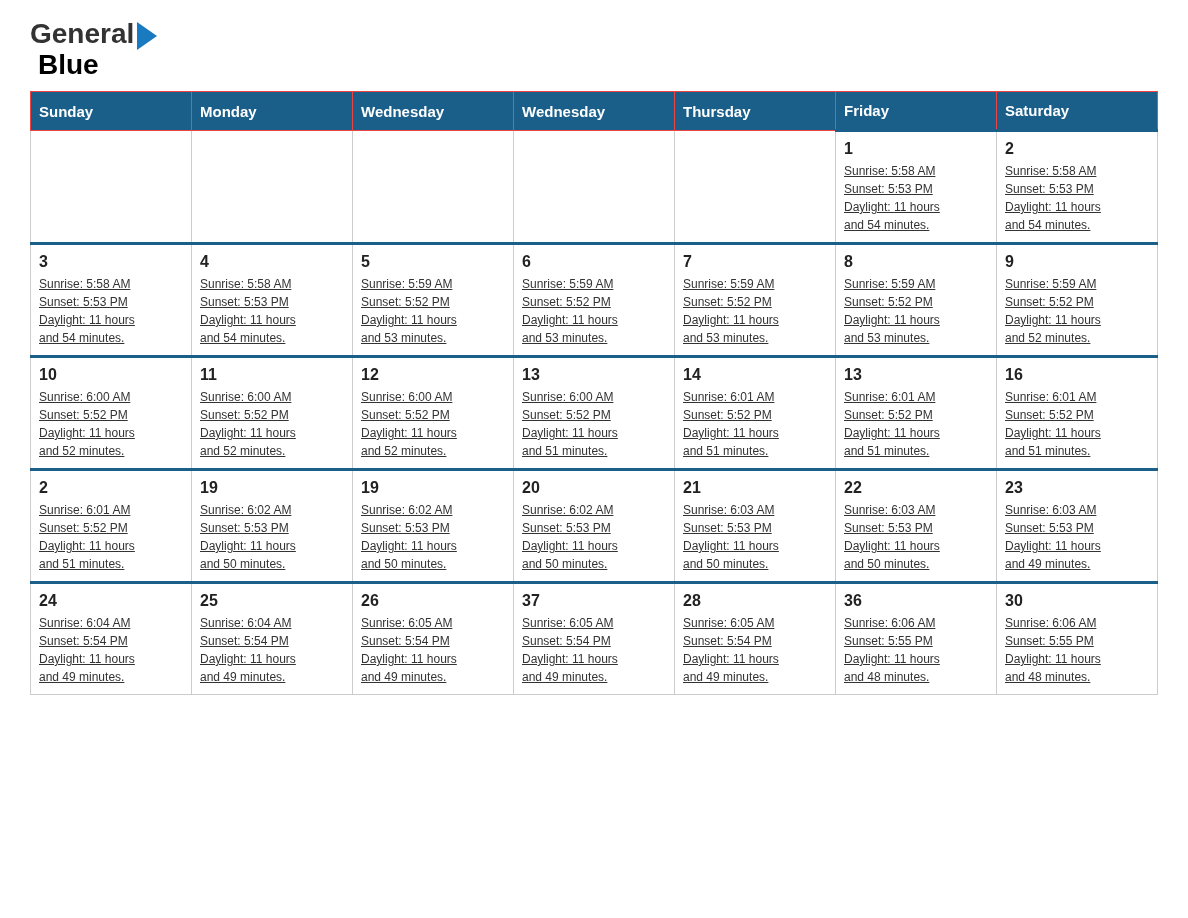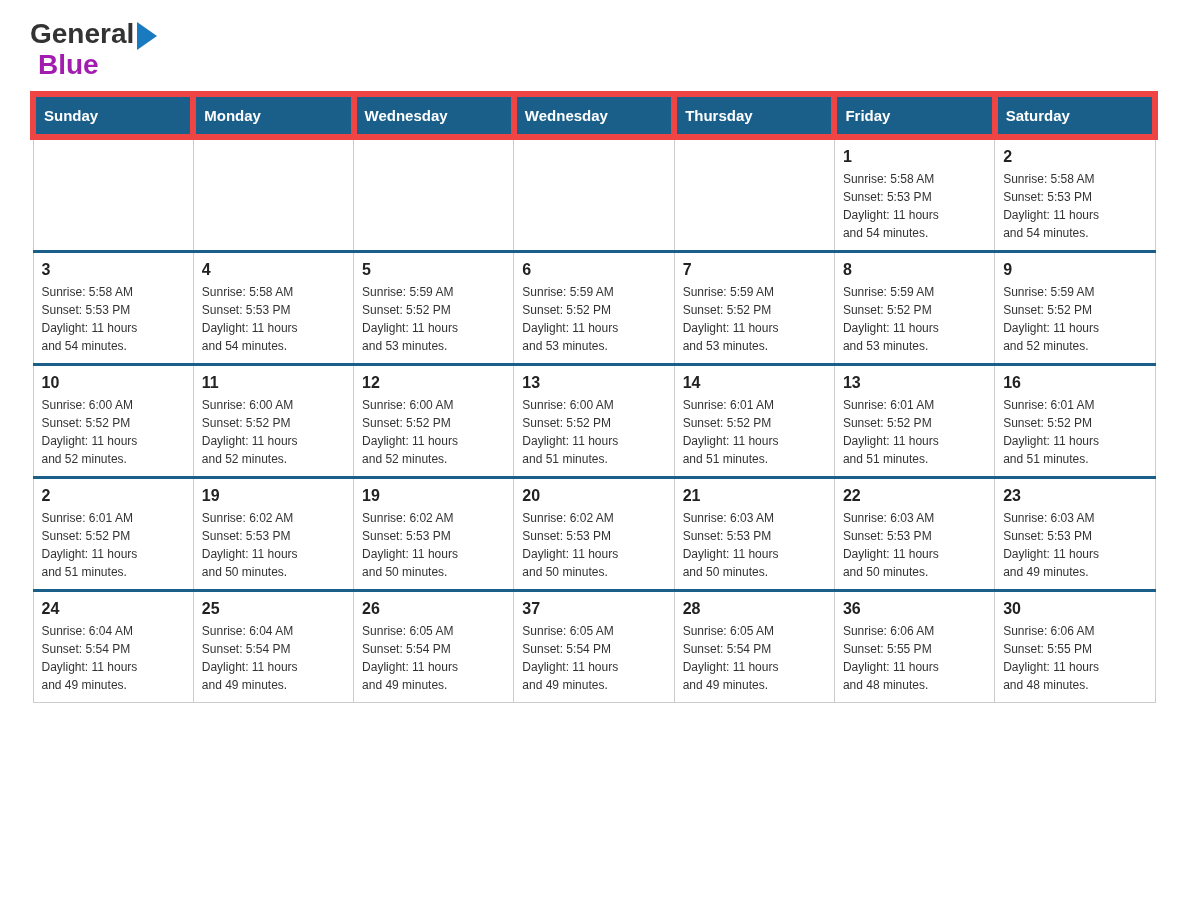--- a/index.html
+++ b/index.html
@@ -41,21 +41,21 @@
       border-collapse: collapse;
       margin-top: 10px;
     }
     .calendar th {
       background-color: #1a5f8a;
       color: #fff;
       padding: 10px 8px;
       font-size: 15px;
       font-weight: bold;
       text-align: left;
-      border: 6px solid #ef4444;
+      border: 1px solid #ef4444;
     }
     .calendar td {
       vertical-align: top;
       padding: 8px;
       font-size: 12.5px;
       color: #333;
       border: 1px solid #ccc;
       width: calc(100% / 7);
       min-height: 110px;
       border-top: 3px solid #1a5f8a;
@@ -67,36 +67,37 @@
       font-size: 16px;
       font-weight: bold;
       color: #222;
       display: block;
       margin-bottom: 4px;
     }
     .day-info {
       font-size: 12px;
       color: #333;
       line-height: 1.5;
+      text-decoration: underline;
     }
   </style>
 </head>
 <body>
 
 <div class="header-area">
   <div class="logo-area">
   <div style="display:flex; line-height:1;">
     <span style="font-size:28px; font-weight:bold; color:#333;">General</span>
     <span style="display:inline-block; margin-left:3px; margin-top:2px;">
       <svg width="20" height="28" viewBox="0 0 20 28">
         <polygon points="0,0 20,14 0,28" fill="#1a7abf"></polygon>
       </svg>
     </span>
   </div>
-  <span style="font-size:28px; font-weight:bold; color:#a21caf; margin-left:8px; margin-top:-4px;">Blue</span>
+  <span style="font-size:28px; font-weight:bold; color:#000000; margin-left:8px; margin-top:-4px;">Blue</span>
 </div>
   <div class="title-area">
     <div class="main-title"></div>
     <div class="subtitle"></div>
   </div>
 </div>
 
 <table class="calendar">
   <thead>
     <tr>

